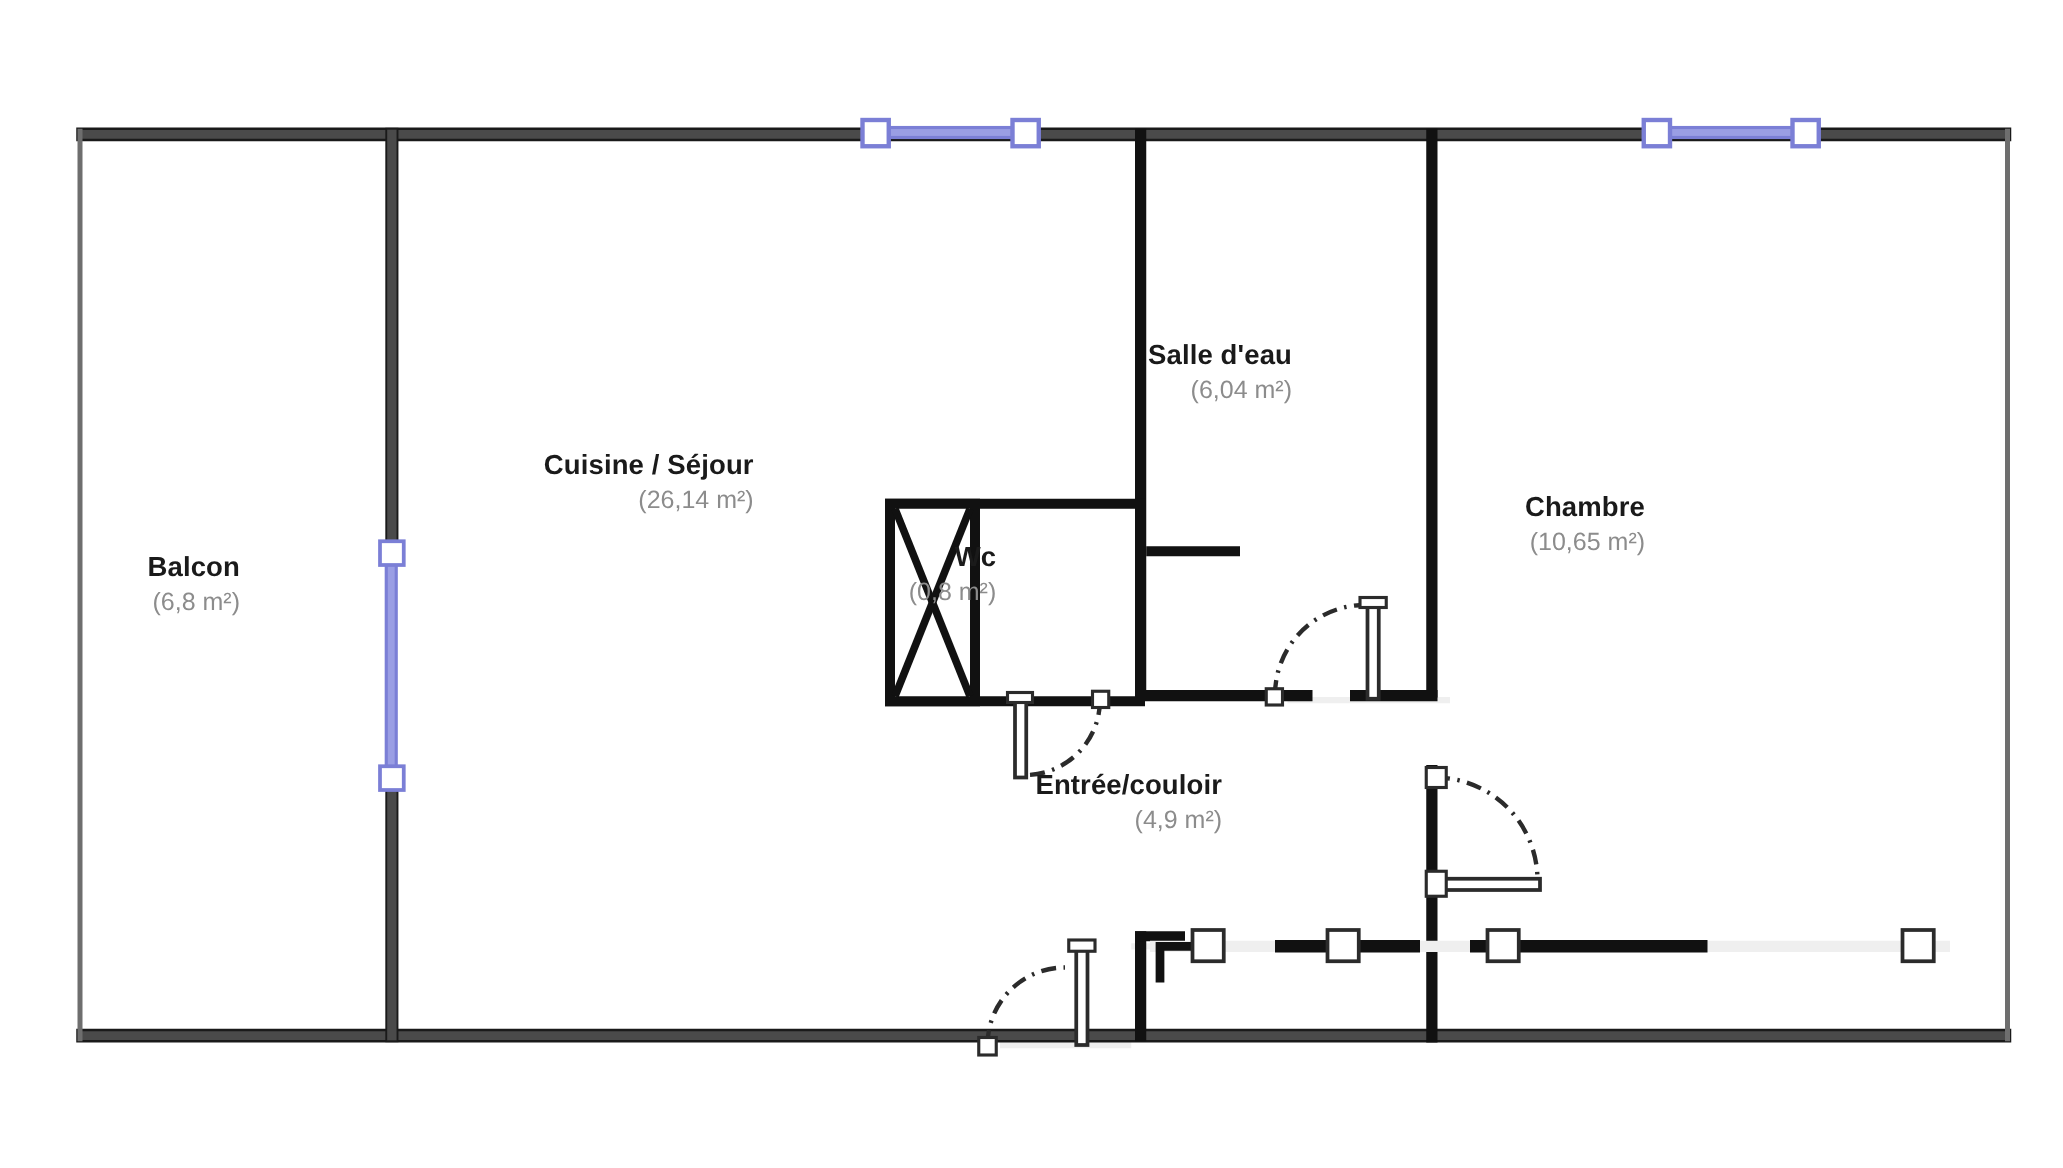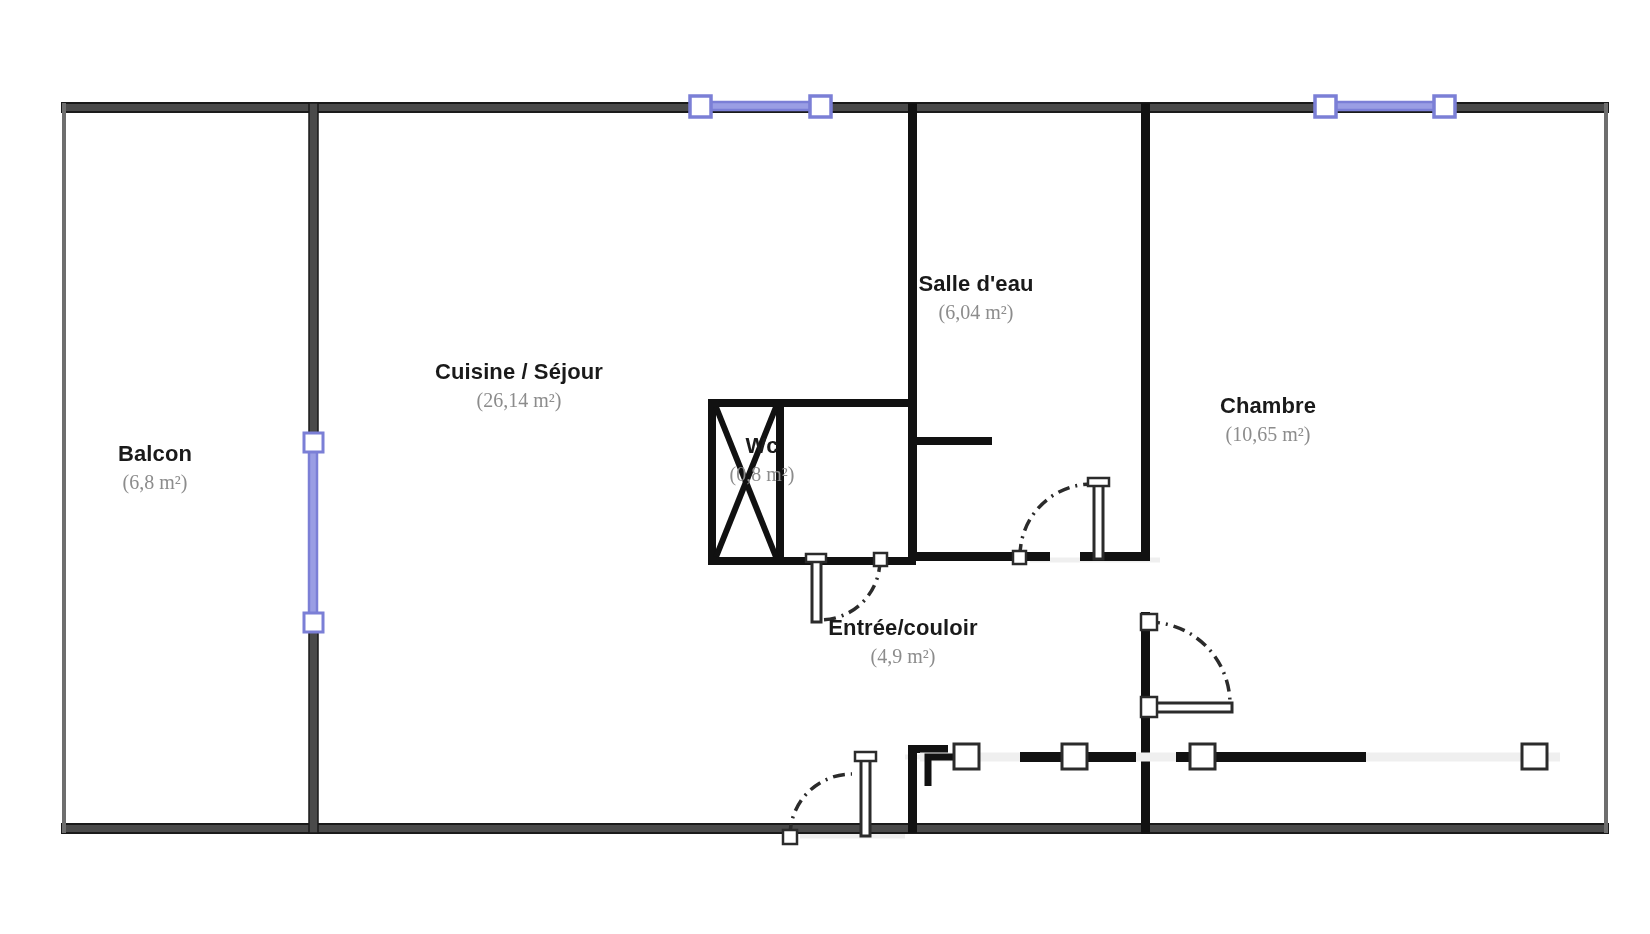--- a/index.html
+++ b/index.html
@@ -22,37 +22,37 @@
   svg#floorplan {
     position: absolute;
     left: 0;
     top: 0;
     width: 1650px;
     height: 934px;
     display: block;
   }
   .room-label {
     position: absolute;
-    text-align: center;
+    text-align: right;
     transform: translate(-50%, 0);
     user-select: none;
     white-space: nowrap;
   }
   .room-name {
     display: block;
     font-family: "Liberation Sans", sans-serif;
     font-size: 22px;
     font-weight: bold;
     color: #1a1a1a;
     letter-spacing: 0.1px;
     line-height: 1.25;
   }
   .room-area {
     display: block;
-    font-family: Liberation Serif, serif;
+    font-family: Liberation Sans, sans-serif;
     font-size: 20px;
     font-weight: normal;
     color: #8c8c8c;
     line-height: 1.45;
   }
 </style>
 </head>
 <body>
 
 <div id="plan-root">

